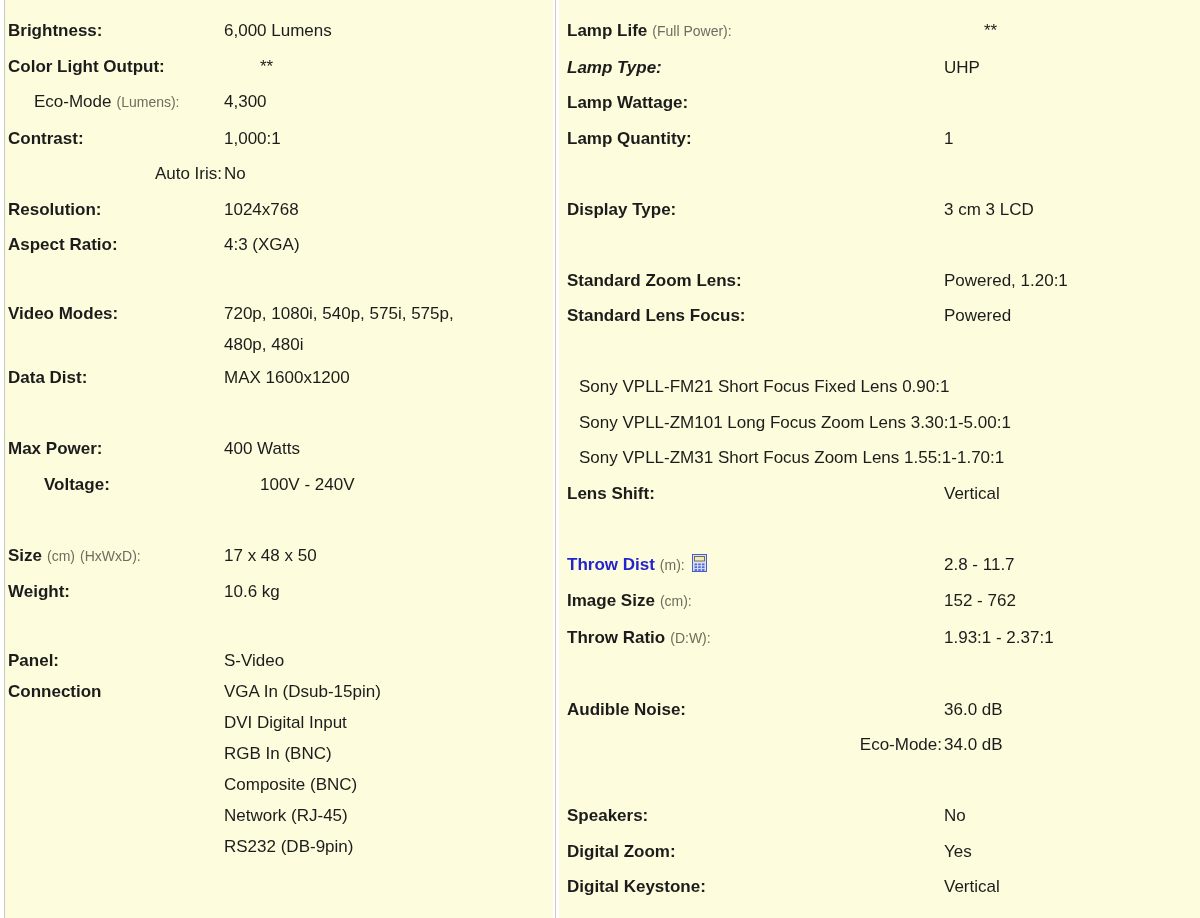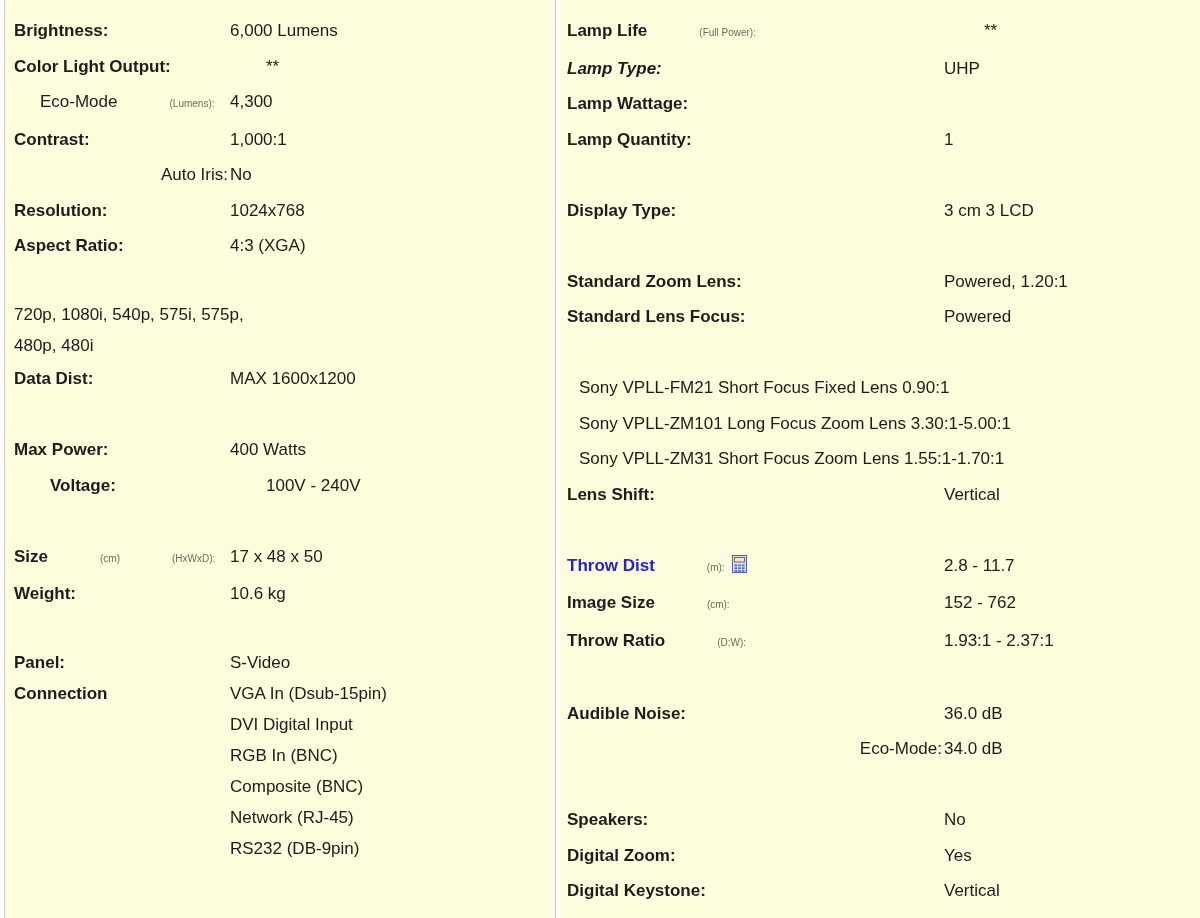--- a/index.html
+++ b/index.html
@@ -8,36 +8,36 @@
   *{box-sizing:border-box;}
   html,body{margin:0;padding:0;}
   body{
     width:1200px;height:918px;overflow:hidden;background:#ffffff;
     font-family:"Liberation Sans","DejaVu Sans",sans-serif;color:var(--text);
   }
   .wrap{display:flex;width:1200px;height:918px;}
   .cell{background:var(--bg);}
   .left-cell{
     width:549px;margin-left:4px;border-left:1px solid var(--divider);
-    padding:13px 0 0 9px;
+    padding:13px 0 0 3px;
   }
   .divider{width:6px;background:#ffffff;position:relative;}
   .divider::after{
     content:"";position:absolute;top:0;bottom:0;left:2px;width:1px;background:var(--divider);
   }
   .right-cell{flex:1;padding:13px 0 0 8px;}
   .row{display:flex;min-height:35.5px;line-height:35.5px;font-size:17px;}
   .row.multi{line-height:31px;}
   .label-col{flex:0 0 auto;}
   .label-col.align-right{text-align:right;padding-right:2px;}
   .value-col{flex:1 1 auto;}
   .lbl{font-weight:700;color:var(--text);}
   .lbl.it{font-weight:400;}
   .lbl.link{color:var(--link);cursor:pointer;}
-  .suffix{font-size:10px;color:var(--muted);padding-left:5px;margin-left:47px;}
+  .suffix{font-size:14px;color:var(--muted);padding-left:5px;}
   .full-line{padding-left:12px;}
   .calc-icon{display:inline-block;margin-left:7px;vertical-align:-2px;cursor:pointer;line-height:0;}
 </style>
 </head>
 <body>
 
 <div class="wrap">
   <div class="cell left-cell" id="left-col">
       <div class="row">
         <div class="label-col" style="width: 216px;"><span class="lbl">Brightness:</span></div>
@@ -62,20 +62,21 @@
       <div class="row">
         <div class="label-col" style="width: 216px;"><span class="lbl">Resolution:</span></div>
         <div class="value-col">1024x768</div>
       </div>
       <div class="row">
         <div class="label-col" style="width: 216px;"><span class="lbl">Aspect Ratio:</span></div>
         <div class="value-col">4:3 (XGA)</div>
       </div>
       <div class="row"></div>
       <div class="row multi">
+        <div class="label-col" style="width: 216px;"><span class="lbl">Video Modes:</span></div>
         <div class="value-col">
           <div>720p, 1080i, 540p, 575i, 575p,</div>
           <div>480p, 480i</div>
         </div>
       </div>
       <div class="row">
         <div class="label-col" style="width: 216px;"><span class="lbl">Data Dist:</span></div>
         <div class="value-col">MAX 1600x1200</div>
       </div>
       <div class="row"></div>

